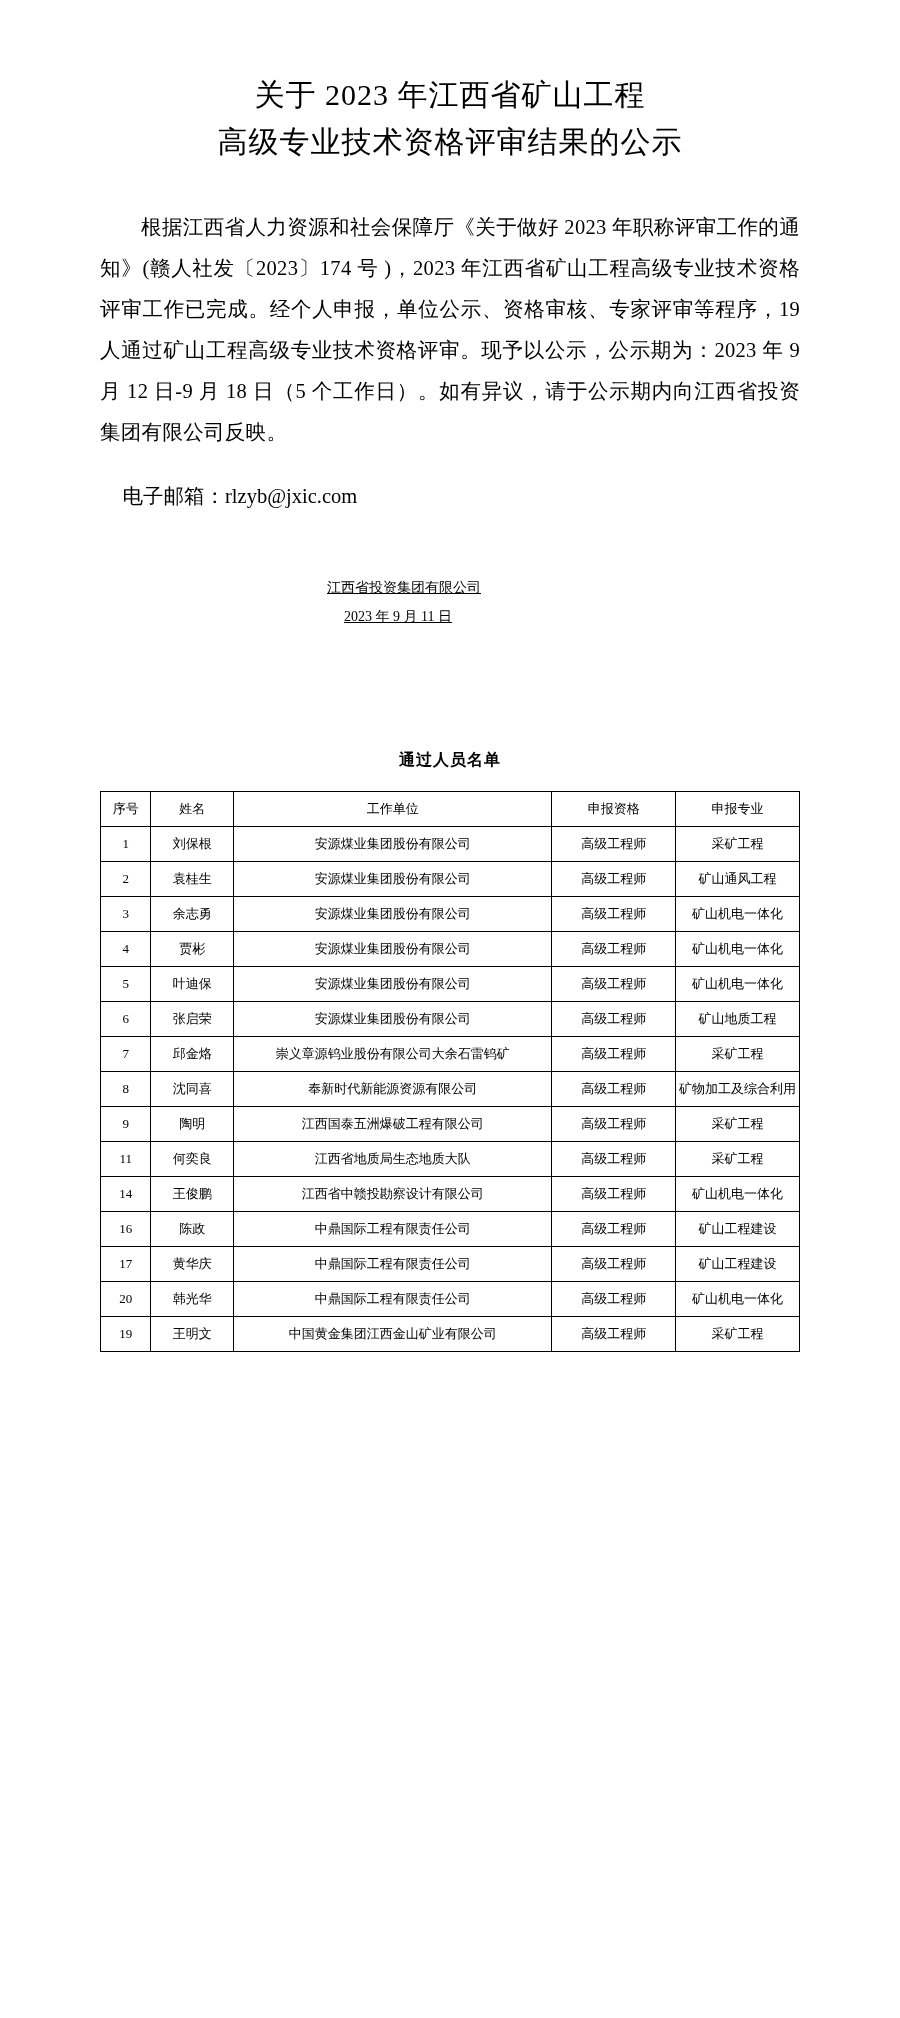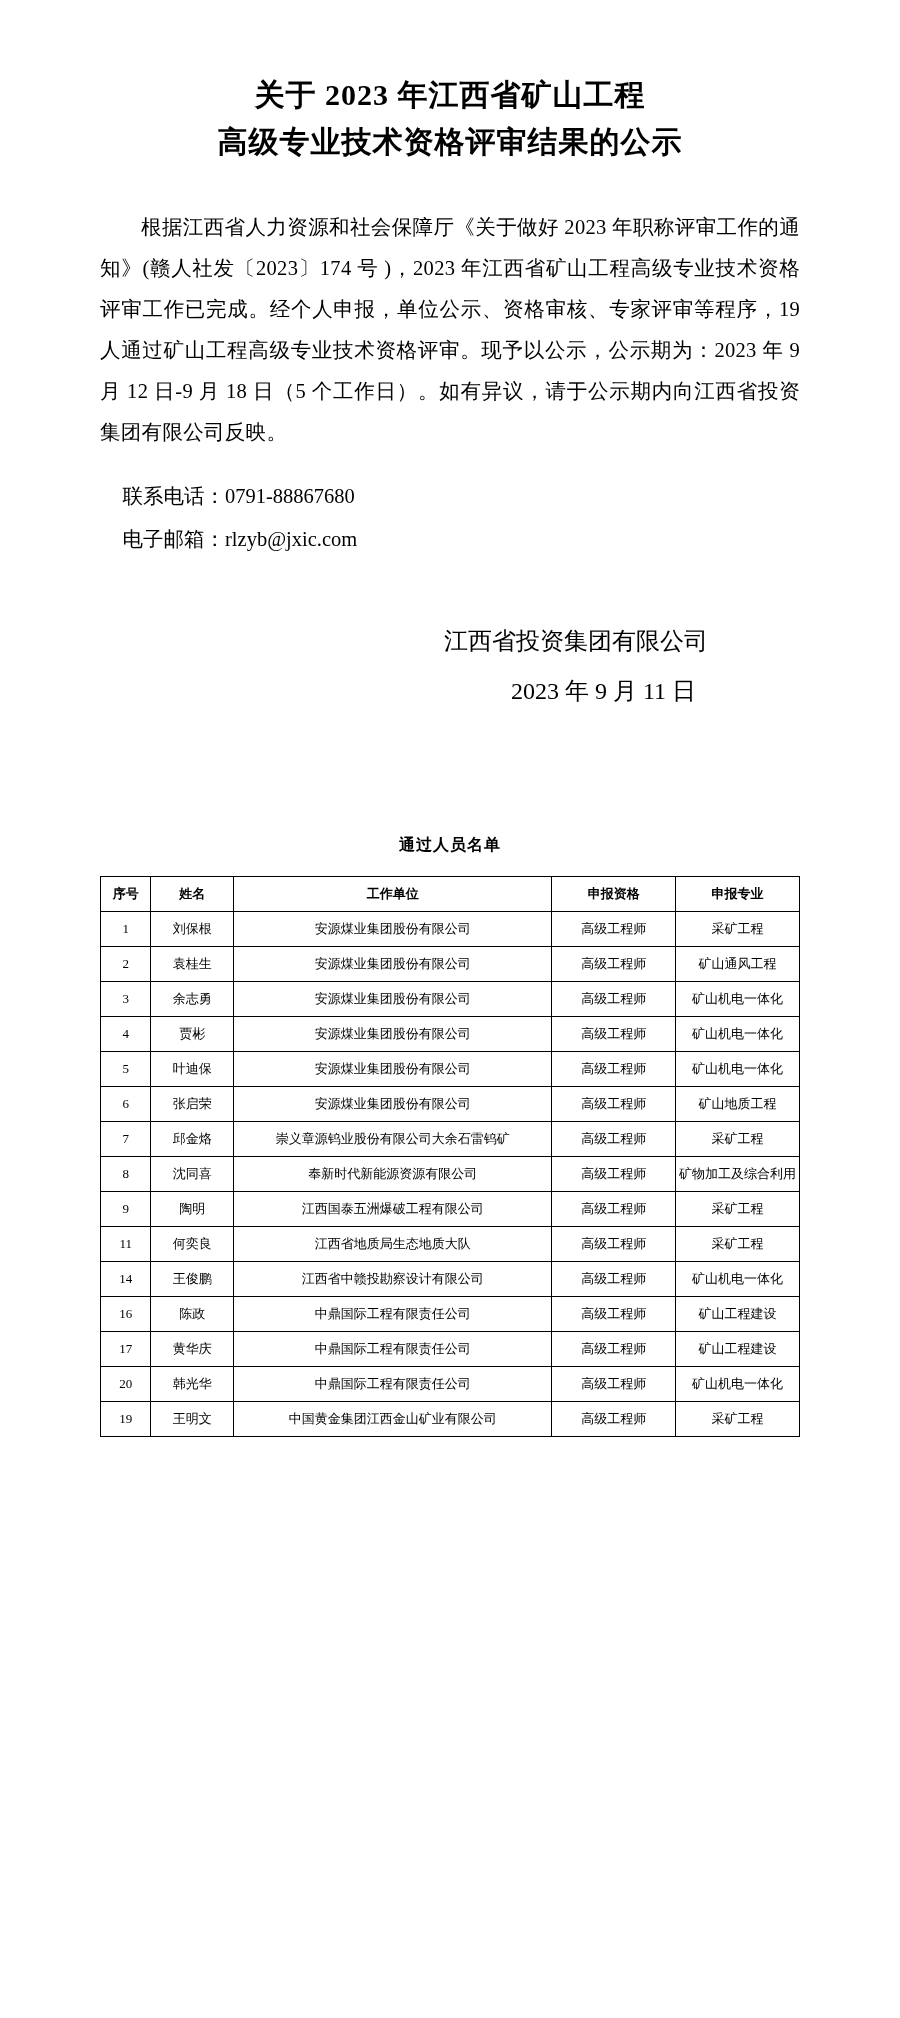--- a/index.html
+++ b/index.html
@@ -18,21 +18,21 @@
   .page {
     width: 900px;
     height: 2018px;
     box-sizing: border-box;
     padding: 0 100px;
     position: relative;
   }
   .doc-title {
     text-align: center;
     font-size: 30px;
-    font-weight: bold;
+    font-weight: normal;
     line-height: 1.55;
     letter-spacing: 1px;
     padding-top: 72px;
     font-family: "Liberation Serif", "DejaVu Serif", serif;
   }
   .doc-title .line {
     display: block;
   }
   .body-text {
     margin-top: 42px;
@@ -49,24 +49,25 @@
   .contact-block {
     margin-top: 22px;
     font-size: 20.5px;
     line-height: 2.1;
   }
   .contact-block .row {
     text-indent: 1.1em;
   }
   .signature {
     margin-top: 55px;
-    font-size: 24px;
+    font-size: 14px;
     line-height: 2.1;
-    text-align: right;
+    text-align: center;
     padding-right: 92px;
+    text-decoration: underline;
   }
   .signature .org {
     display: block;
   }
   .signature .date {
     display: block;
     padding-right: 12px;
   }
   .list-title {
     margin-top: 118px;
@@ -89,21 +90,21 @@
   table.roster th, table.roster td {
     border: 1px solid #000000;
     text-align: center;
     vertical-align: middle;
     padding: 2px 2px;
     height: 30px;
     line-height: 1.25;
     font-weight: normal;
   }
   table.roster thead th {
-    font-weight: bold;
+    font-weight: normal;
     height: 30px;
   }
   col.c-index { width: 44px; }
   col.c-name  { width: 72px; }
   col.c-unit  { width: 278px; }
   col.c-qual  { width: 108px; }
   col.c-major { width: 108px; }
 </style>
 </head>
 <body>
@@ -113,21 +114,20 @@
   <div class="doc-title">
     <span class="line">关于 2023 年江西省矿山工程</span>
     <span class="line">高级专业技术资格评审结果的公示</span>
   </div>
 
   <div class="body-text">
     <p>根据江西省人力资源和社会保障厅《关于做好 2023 年职称评审工作的通知》(赣人社发〔2023〕174 号 )，2023 年江西省矿山工程高级专业技术资格评审工作已完成。经个人申报，单位公示、资格审核、专家评审等程序，19 人通过矿山工程高级专业技术资格评审。现予以公示，公示期为：2023 年 9 月 12 日-9 月 18 日（5 个工作日）。如有异议，请于公示期内向江西省投资集团有限公司反映。</p>
   </div>
 
   <div class="contact-block">
-    <div class="row">联系电话：0791-88867680</div>
     <div class="row">电子邮箱：rlzyb@jxic.com</div>
   </div>
 
   <div class="signature">
     <span class="org">江西省投资集团有限公司</span>
     <span class="date">2023 年 9 月 11 日</span>
   </div>
 
   <div class="list-title">通过人员名单</div>
 

